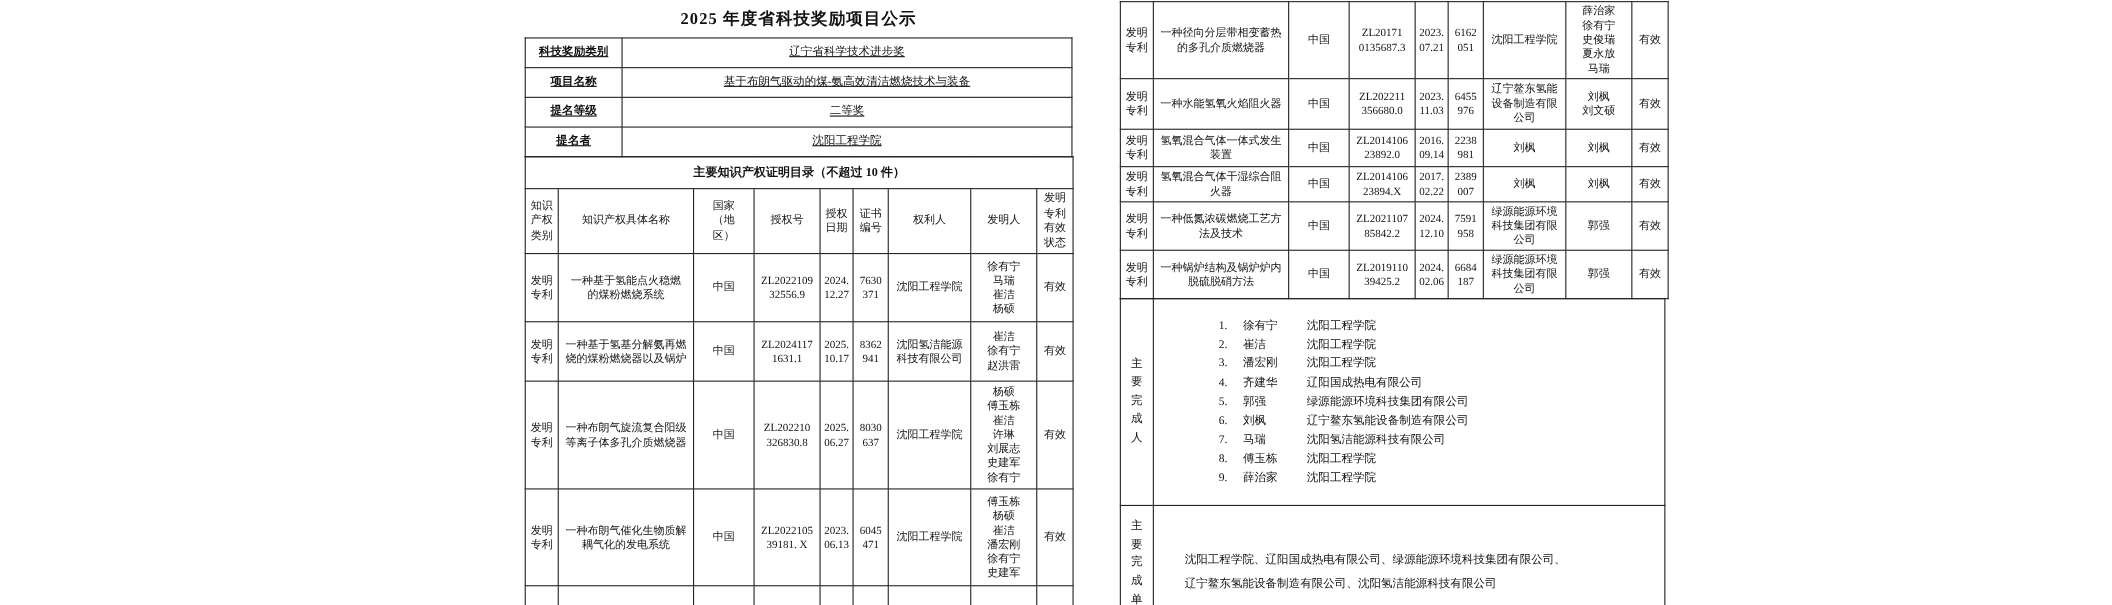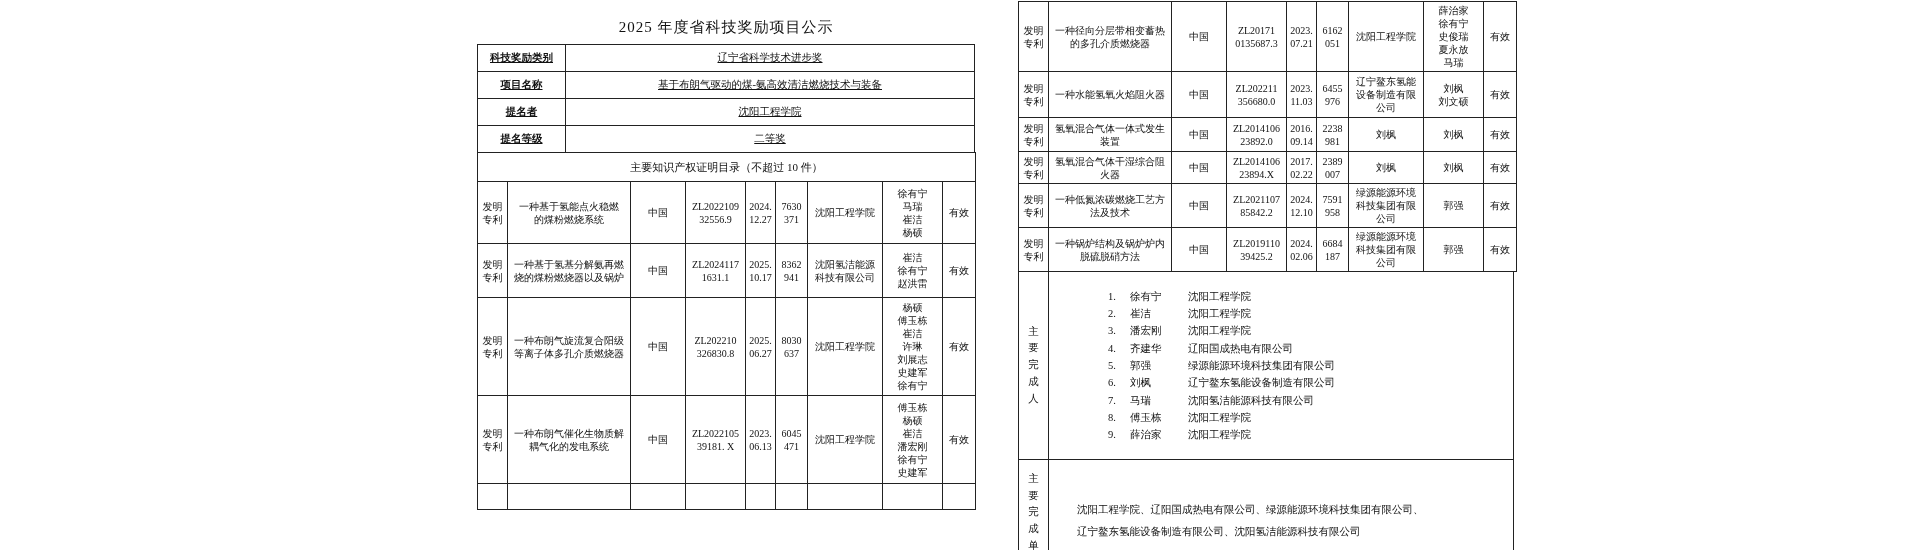--- a/index.html
+++ b/index.html
@@ -3,32 +3,32 @@
 <meta charset="utf-8">
 <style>
   html,body { margin:0; padding:0; }
   #canvas {
     position:relative; width:1920px; height:550px; overflow:hidden;
     background:#ffffff; color:#111;
     font-family:"Liberation Serif","DejaVu Serif",serif;
   }
   .doc-col { position:absolute; }
   .doc-title {
-    text-align:center; font-weight:normal; font-size:15px; letter-spacing:1px;
-    margin:10px 0 7px 0; white-space:nowrap;
+    text-align:center; font-weight:bold; font-size:15px; letter-spacing:1px;
+    margin:0 0 7px 0; white-space:nowrap;
   }
   table { border-collapse:collapse; table-layout:fixed; width:100%; }
   td {
     border:1px solid #222; font-size:10px; line-height:1.3;
     text-align:center; vertical-align:middle; padding:2px 1px;
     white-space:pre-line; overflow:hidden;
   }
   .info-table td { height:22px; font-size:10.5px;text-decoration:underline; }
   .info-table td.lbl { font-weight:bold; }
-  .section-title { font-weight:normal; font-size:11px; height:24px; }
+  .section-title { font-weight:bold; font-size:11px; height:24px; }
   .patent-table thead td { line-height:1.35; }
   .bottom-table td { font-size:10.5px; }
   .v-label {
     font-weight:normal; word-break:break-all; line-height:1.6;
     padding:0 8px; font-size:11px;
   }
   .list-cell { text-align:left; vertical-align:middle; }
   #completers-list { padding-left:58px; }
   .c-row { display:flex; line-height:1.65; }
   .c-num { display:inline-block; width:22px; flex:0 0 22px; }
@@ -55,45 +55,65 @@
       <tbody>
         <tr>
           <td class="lbl">科技奖励类别</td>
           <td>辽宁省科学技术进步奖</td>
         </tr>
         <tr>
           <td class="lbl">项目名称</td>
           <td>基于布朗气驱动的煤-氨高效清洁燃烧技术与装备</td>
         </tr>
         <tr>
+          <td class="lbl">提名等级</td>
+          <td>二等奖</td>
+        </tr>
+        <tr>
           <td class="lbl">提名者</td>
           <td>沈阳工程学院</td>
-        </tr>
-        <tr>
-          <td class="lbl">提名等级</td>
-          <td>二等奖</td>
         </tr>
       </tbody>
     </table>
 
     <table class="patent-table" style="margin-top:-1px;">
       <colgroup>
         <col style="width:30px">
           <col style="width:123px">
           <col style="width:55px">
         <col style="width:60px">
           <col style="width:30px">
           <col style="width:32px">
         <col style="width:75px">
           <col style="width:60px">
           <col style="width:33px">
       </colgroup>
       <thead>
         <tr>
           <td colspan="9" class="section-title">主要知识产权证明目录（不超过 10 件）</td>
+        </tr>
+        <tr>
+          <td>知识
+产权
+类别</td>
+          <td>知识产权具体名称</td>
+          <td>国家
+（地
+区）</td>
+          <td>授权号</td>
+          <td>授权
+日期</td>
+          <td>证书
+编号</td>
+          <td>权利人</td>
+          <td>发明人</td>
+          <td>发明
+专利
+有效
+状态</td>
         </tr>
       </thead>
       <tbody id="left-body">
           <tr style="height: 62px;">
             <td>发明
 专利</td>
             <td>一种基于氢能点火稳燃
 的煤粉燃烧系统</td>
             <td>中国</td>
             <td>ZL2022109

